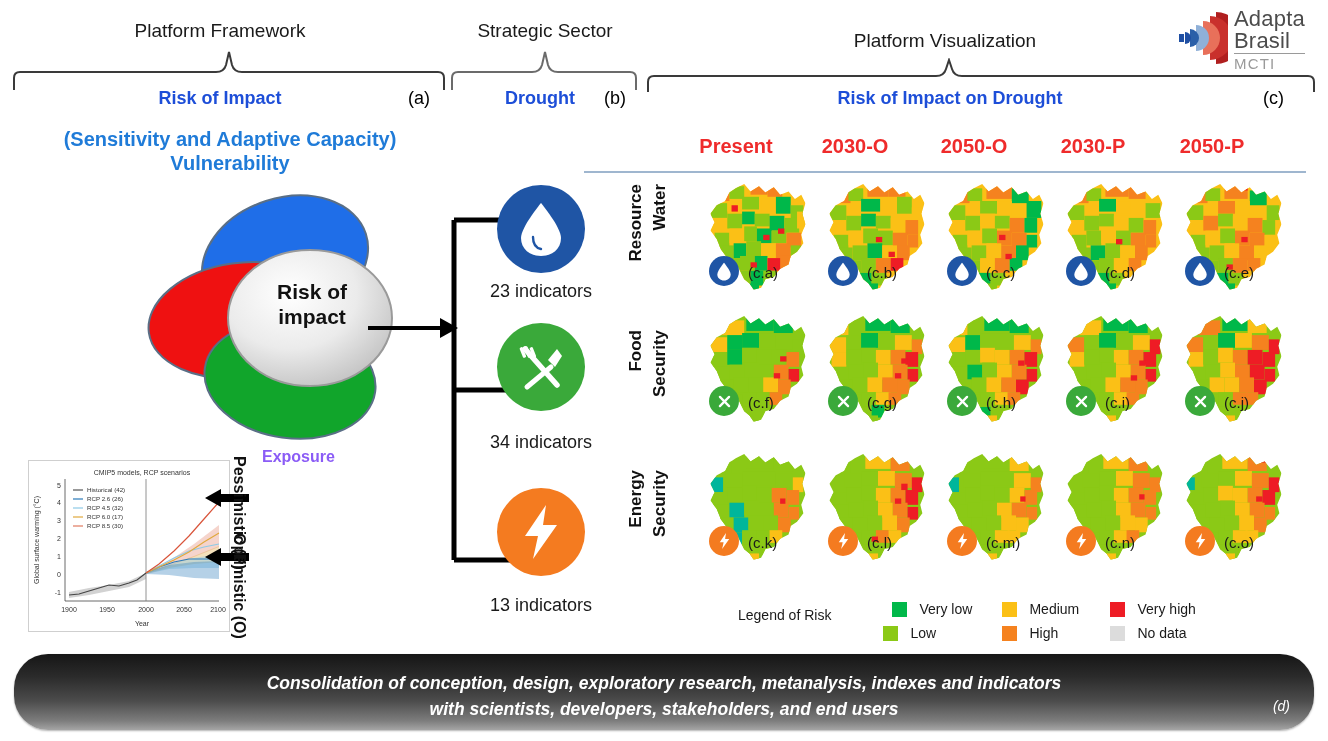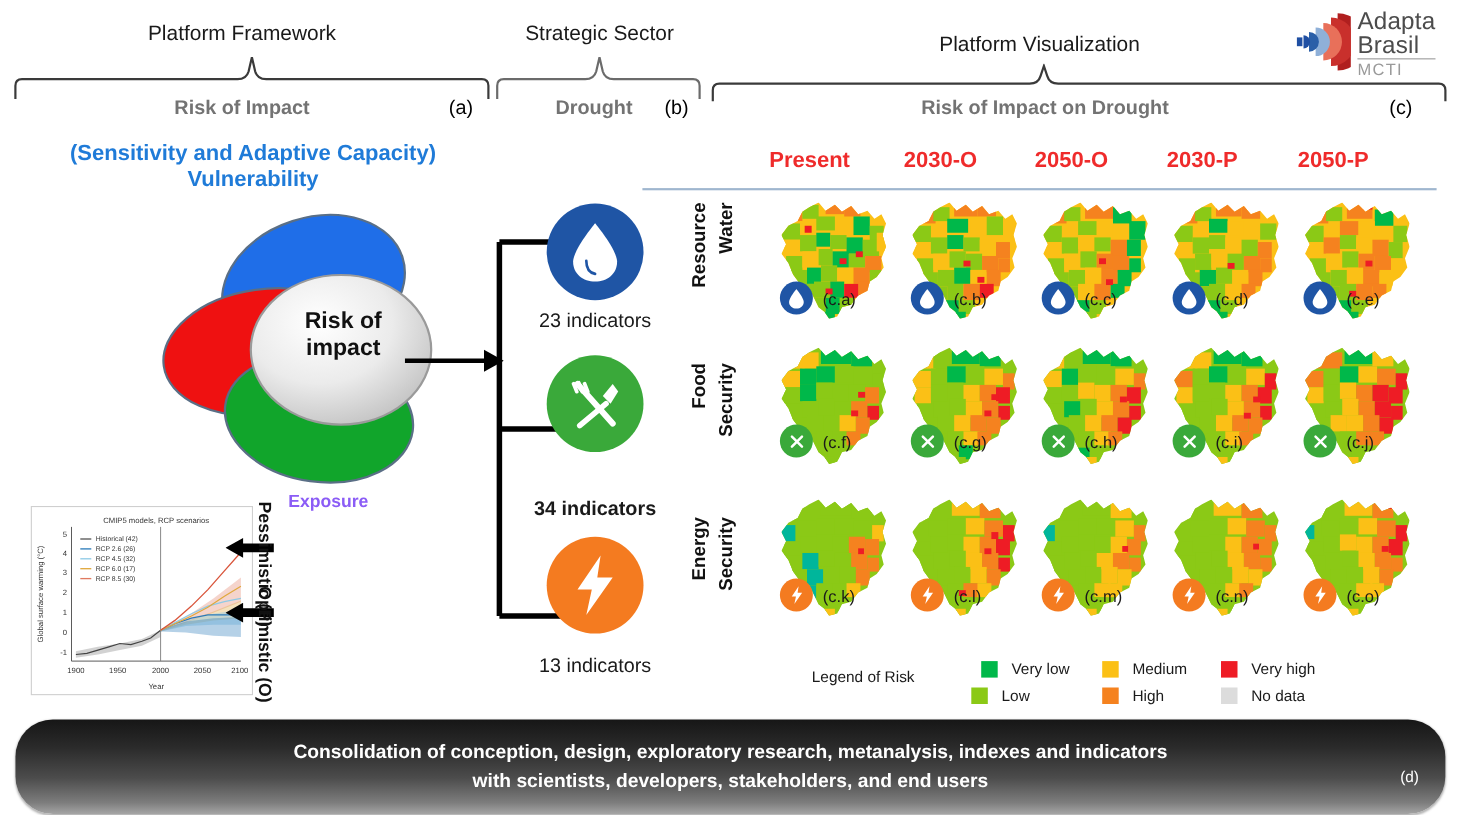--- a/index.html
+++ b/index.html
@@ -23,21 +23,21 @@
   
   .brace-caption {
     font-size: 19px;
     color: #1a1a1a;
     text-align: center;
     white-space: nowrap;
   }
   .brace-title {
     font-size: 18px;
     font-weight: bold;
-    color: #737373;
+    color: #1d4ed8;
     text-align: center;
     white-space: nowrap;
   }
   .brace-letter {
     font-size: 18px;
     color: #000;
     white-space: nowrap;
   }
   .brace-svg { display: block; }
 
@@ -125,24 +125,25 @@
     display:flex; align-items:center; justify-content:center;
   }
 
   
   .legend-title { font-size: 14px; color: #1a1a1a; white-space: nowrap; }
   .legend-label { font-size: 14px; color: #1a1a1a; white-space: nowrap; }
   .legend-sw { width: 15px; height: 15px; display:inline-block; }
 
   
   #banner {
-    left: 14px; top: 654px; width: 1300px; height: 86px;
+    left: 14px; top: 654px; width: 1300px; height: 76px;
     border-radius: 34px;
     background: linear-gradient(to bottom, #161616 0%, #2b2b2b 30%, #4c4c4c 62%, #7d7d7d 88%, #a5a5a5 100%);
     box-shadow: 0 1px 2px rgba(0,0,0,.3);
+    font-style: italic;
   }
   .banner-text {
     color: #fff; font-size: 17.5px; font-weight: bold;
     text-align: center; line-height: 1.5;
     white-space: nowrap;
   }
   .banner-letter { color: #fff; font-size: 14px; }
 </style>
 </head>
 <body>
@@ -316,21 +317,21 @@
       <g stroke="#ffffff" stroke-width="5" stroke-linecap="round">
         <line x1="36" y1="26" x2="12" y2="46"></line>
       </g>
       <g fill="#ffffff">
         <rect x="6" y="6" width="3.4" height="11" rx="1.4" transform="rotate(-22 7.7 11)"></rect>
         <rect x="11" y="5" width="3.4" height="12" rx="1.4" transform="rotate(-22 12.7 11)"></rect>
         <rect x="16" y="6" width="3.4" height="11" rx="1.4" transform="rotate(-22 17.7 11)"></rect>
       </g>
     </svg>
   </div>
-  <div class="abs sector-count" style="left:466px; top:452px; width:150px;font-weight:bold;">34 indicators</div>
+  <div class="abs sector-count" style="left:466px; top:432px; width:150px;">34 indicators</div>
 
   <div class="abs sector-circle" style="left:497px; top:488px; width:88px; height:88px; background:#f47b20;">
     <svg width="44" height="58" viewBox="0 0 44 58">
       <polygon points="27,2 6,33 19,33 14,56 38,22 24,22" fill="#ffffff"></polygon>
     </svg>
   </div>
   <div class="abs sector-count" style="left:466px; top:595px; width:150px;">13 indicators</div>
 
   <div class="abs col-header" style="left:676px; top:135px; width:120px;">Present</div>
   <div class="abs col-header" style="left:795px; top:135px; width:120px;">2030-O</div>

